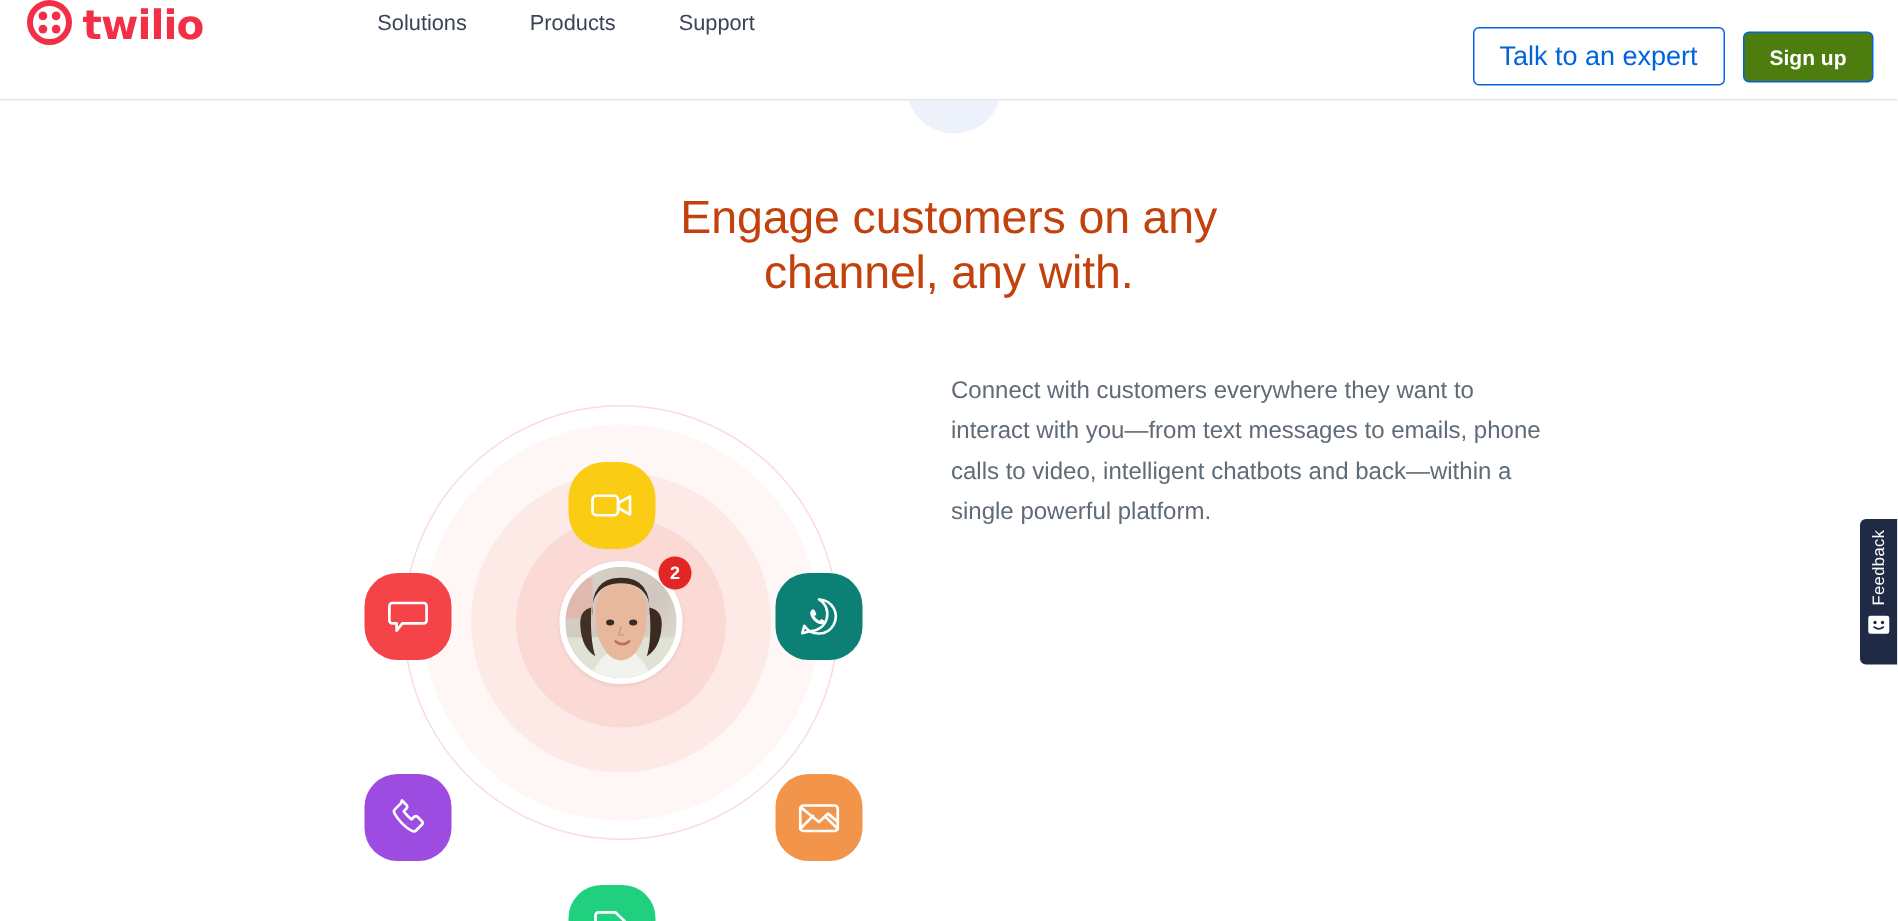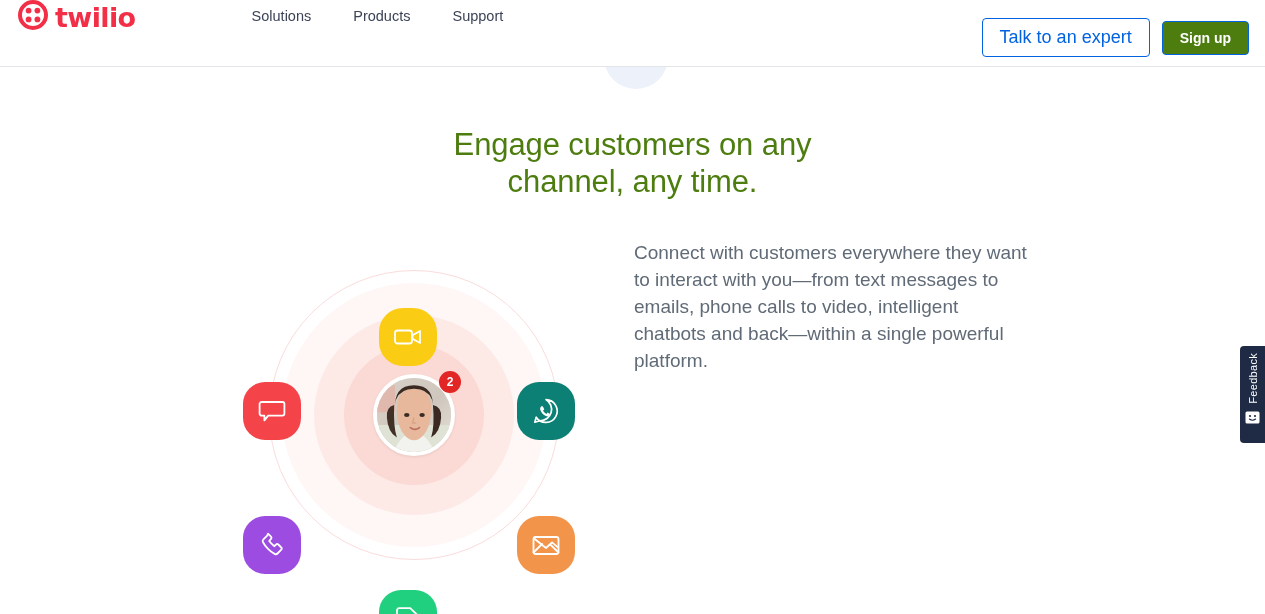--- a/index.html
+++ b/index.html
@@ -103,21 +103,21 @@
     border-radius: 0 0 34px 34px;
     z-index: 1;
   }
 
   .hero-title {
     position: absolute;
     top: 38px;
     left: 0;
     width: 1265px;
     text-align: center;
-    color: #4d7c0f;
+    color: #c2410c;
     font-size: 31px;
     line-height: 37px;
     font-weight: normal;
     letter-spacing: -0.1px;
     z-index: 2;
   }
   .hero-title .l2 { display: block; }
 
   
   .orbit {
@@ -193,24 +193,24 @@
   .chan-whatsapp { left: 274px; top: 138px; }
   .chan-email { left: 274px; top: 272px; }
   .chan-sim { left: 136px; top: 346px; }
   .chan-voice { left: 0px;  top: 272px; }
   .chan-chat { left: 0px;  top: 138px; }
 
   
   .hero-copy {
     position: absolute;
     left: 634px;
-    top: 153px;
+    top: 164px;
     width: 400px;
     color: #606b77;
-    font-size: 19px;
+    font-size: 16px;
     line-height: 27px;
     z-index: 3;
   }
 
   
   .feedback {
     position: absolute;
     right: 0;
     top: 279px;
     width: 25px;
@@ -264,21 +264,21 @@
     <button class="btn-solid">Sign up</button>
   </div>
 </div>
 
 <div class="page">
 
   <div class="deco-blob"></div>
 
   <h1 class="hero-title">
     <span class="l1">Engage customers on any</span>
-    <span class="l2">channel, any time.</span>
+    <span class="l2">channel, any with.</span>
   </h1>
 
   <div class="orbit">
 
     <div class="ring ring-outline"></div>
     <div class="ring ring-1"></div>
     <div class="ring ring-2"></div>
     <div class="ring ring-3"></div>
 
     <div class="avatar-wrap">

